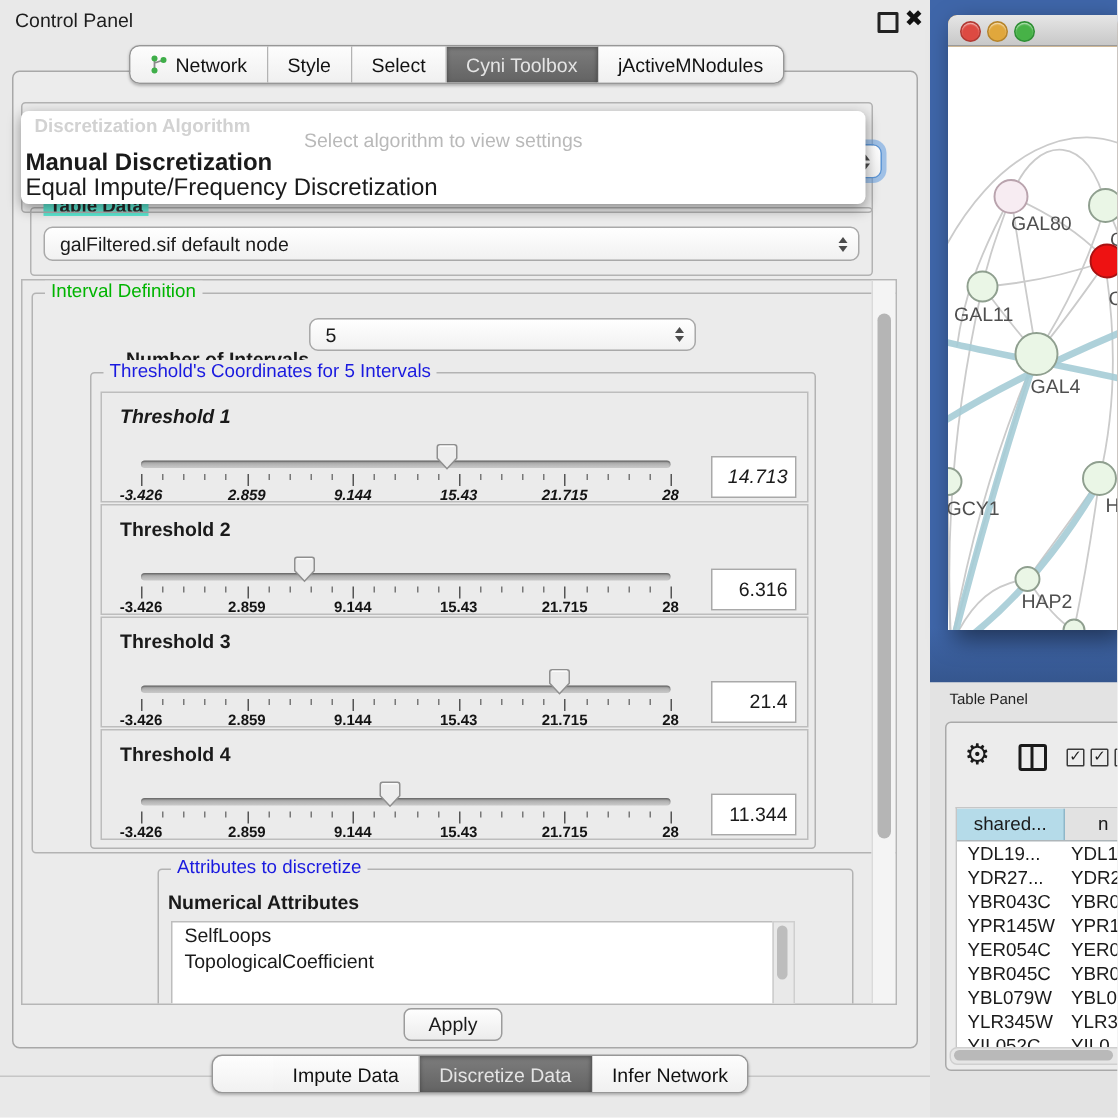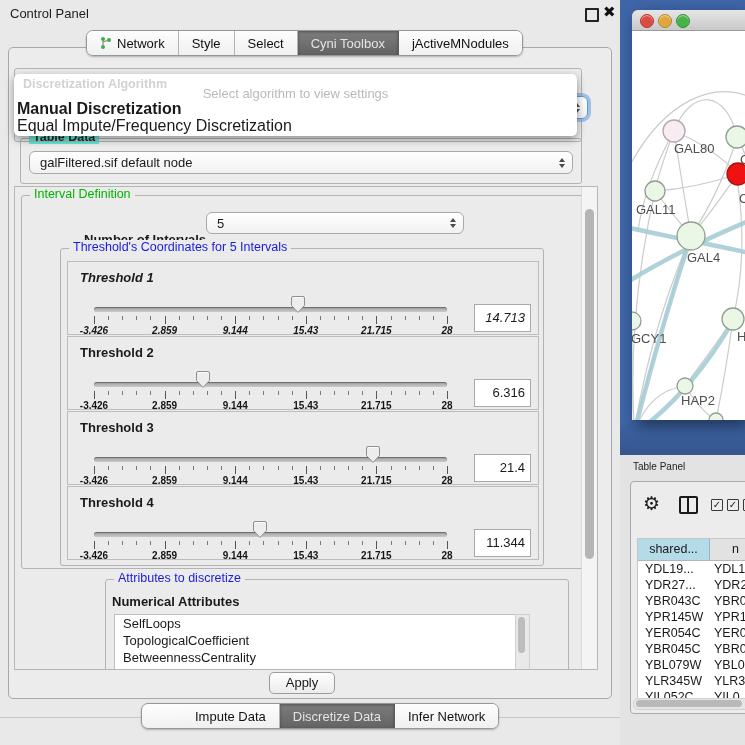--- a/index.html
+++ b/index.html
@@ -359,21 +359,20 @@
           </div>
       </div>
     </div>
 
     <div class="groupbox" style="left:53px;top:392px;width:462px;height:96px;margin-left:37px;">
       <span class="gchip g-blue">Attributes to discretize</span>
       <div class="abs" style="left:6px;top:14px;font-weight:bold;">Numerical Attributes</div>
       <div class="attr-list" id="attr-list">
           <div class="attr-item">SelfLoops</div>
           <div class="attr-item">TopologicalCoefficient</div>
-          <div class="attr-item">BetweennessCentrality</div>
         </div>
       <div class="lsb">
           <div class="lsb-thumb"></div>
         </div>
     </div>
 
     <div class="vsb-track">
         <div class="vsb-thumb"></div>
       </div>
   </div>

